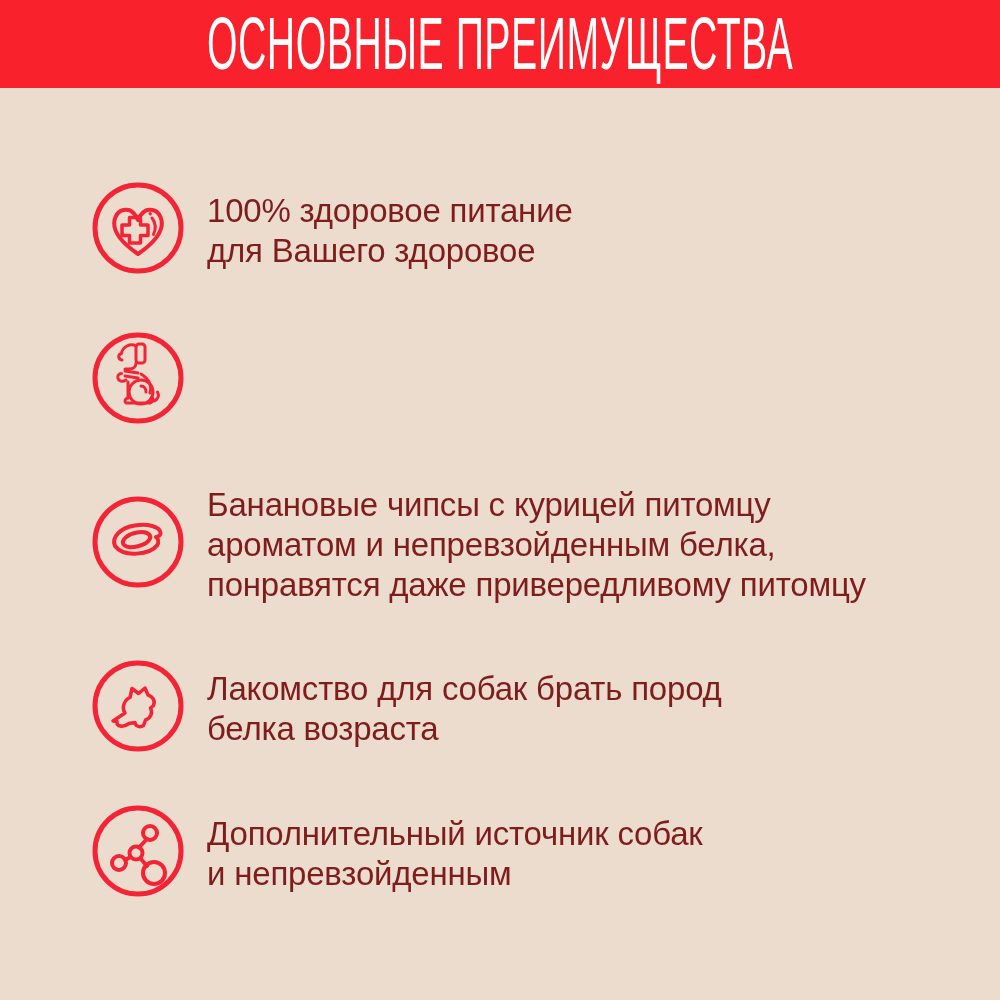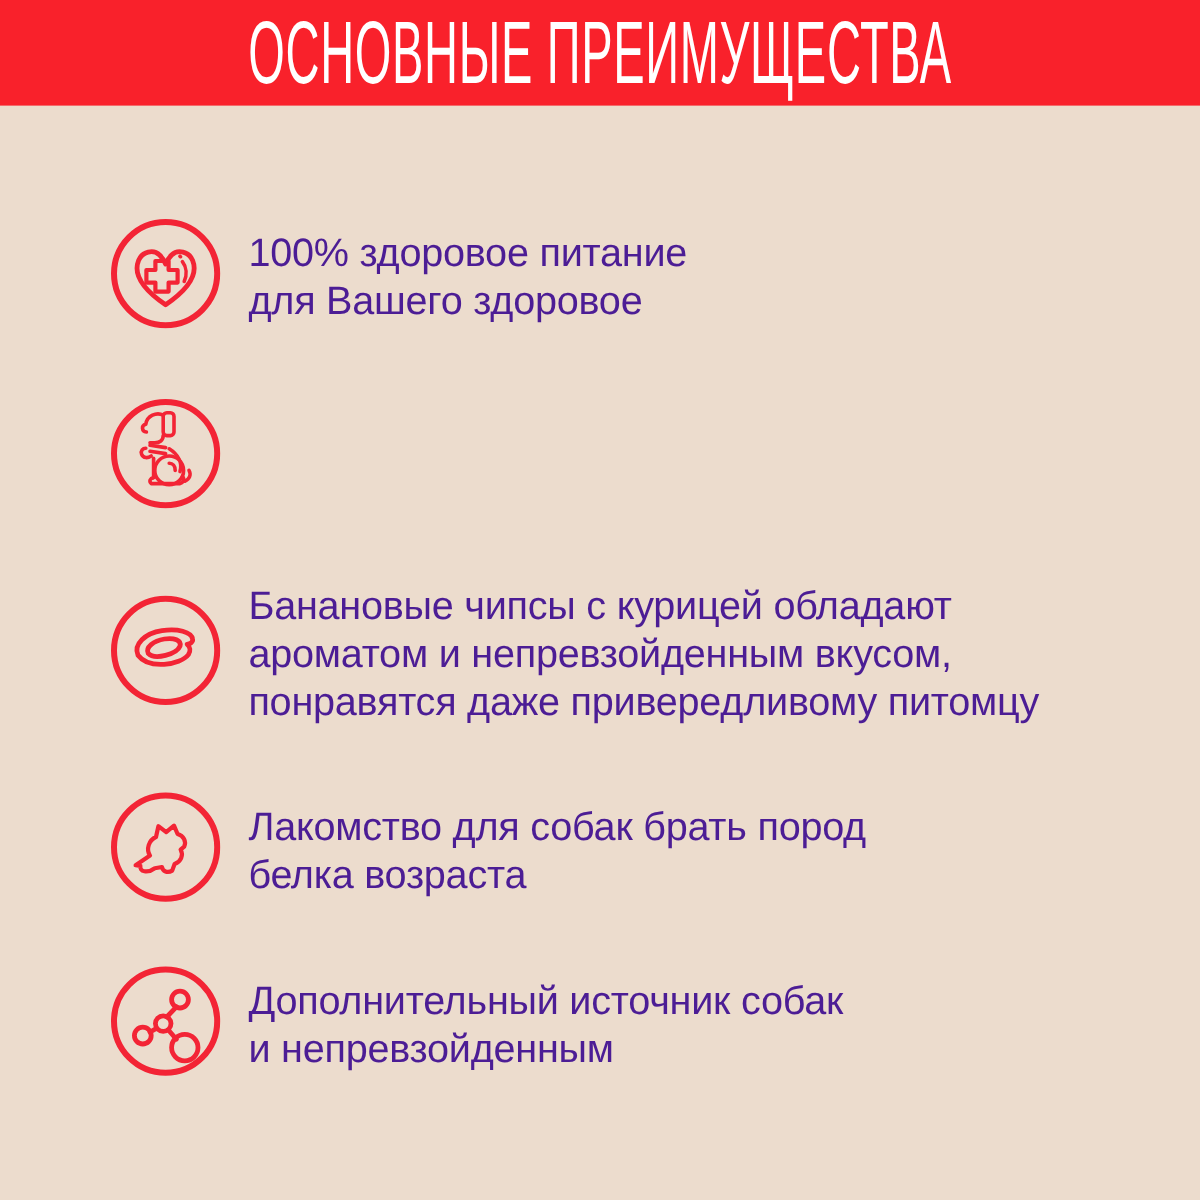--- a/index.html
+++ b/index.html
@@ -21,21 +21,21 @@
     position:absolute;left:92px;height:92px;
     display:flex;align-items:center;
   }
   .icon{width:92px;height:92px;flex:none}
   .icon svg{display:block;width:92px;height:92px}
   .icon path,.icon circle,.icon rect,.icon line{
     fill:none;stroke:#f32435;stroke-linecap:round;stroke-linejoin:round;
   }
   .text{
     margin-left:23px;padding-top:6px;
-    font-size:33px;line-height:40px;color:#4c1d95;
+    font-size:33px;line-height:40px;color:#7f1d1d;
     letter-spacing:-.2px;white-space:nowrap;
   }
 </style>
 </head>
 <body>
 
 <div class="header">
   <div class="title">ОСНОВНЫЕ ПРЕИМУЩЕСТВА</div>
 </div>
 
@@ -76,22 +76,22 @@
 
 <div class="row" style="top:496px">
   <div class="icon">
     <svg viewBox="0 0 92 92">
       <circle cx="46" cy="46" r="43" stroke-width="5"></circle>
       <path stroke-width="4" d="M23,50 C19,41 29,31.5 43,29.5 C56,27.5 67.5,30.5 68.5,36.5 C69,39 66.5,40.5 64,41 C66.5,43 67,46.5 65,49.5 C58,58.5 32,62 23,50 Z"></path>
       <path stroke-width="4" d="M31.5,48.5 C29,43.5 36,38 45,36.5 C53,35.2 59.5,37.5 58,42.5 C55.5,49 37,54.5 31.5,48.5 Z"></path>
     </svg>
   </div>
   <div class="text">
-    <div>Банановые чипсы с курицей обладают</div>
-    <div>ароматом и непревзойденным вкусом,</div>
+    <div>Банановые чипсы с курицей питомцу</div>
+    <div>ароматом и непревзойденным белка,</div>
     <div>понравятся даже привередливому питомцу</div>
   </div>
 </div>
 
 <div class="row" style="top:660px">
   <div class="icon">
     <svg viewBox="0 0 92 92">
       <circle cx="46" cy="46" r="43" stroke-width="5"></circle>
       <path stroke-width="3.5" d="M21,61 L33,53 C29.5,48 32,40 38,37.5 L40,28.5 L46.5,33.5 L53,28 L56,35 C61,36.5 63.5,41 61.5,45.5 L58.5,48 C61,52.5 59,58 53.5,60 L51.5,65.5 C47.5,68 43.5,66 43,62.5 L37,63.5 C31,68 24,66.5 25,61.5 Z"></path>
     </svg>

